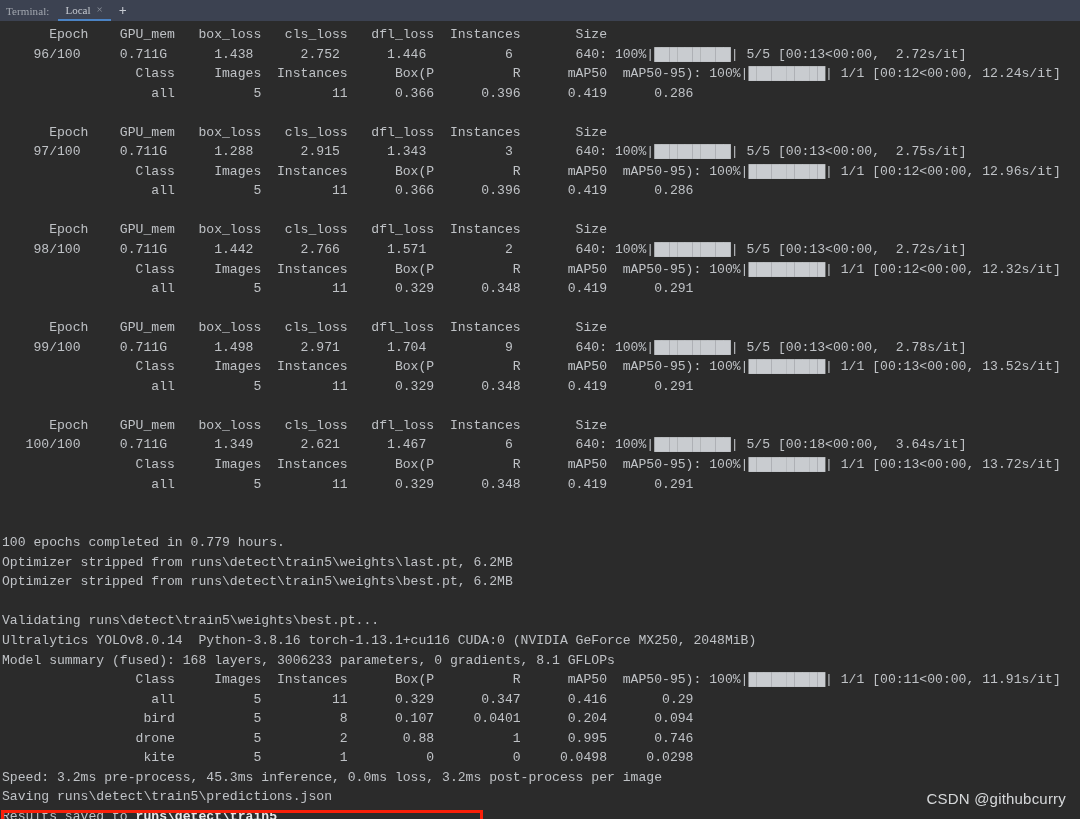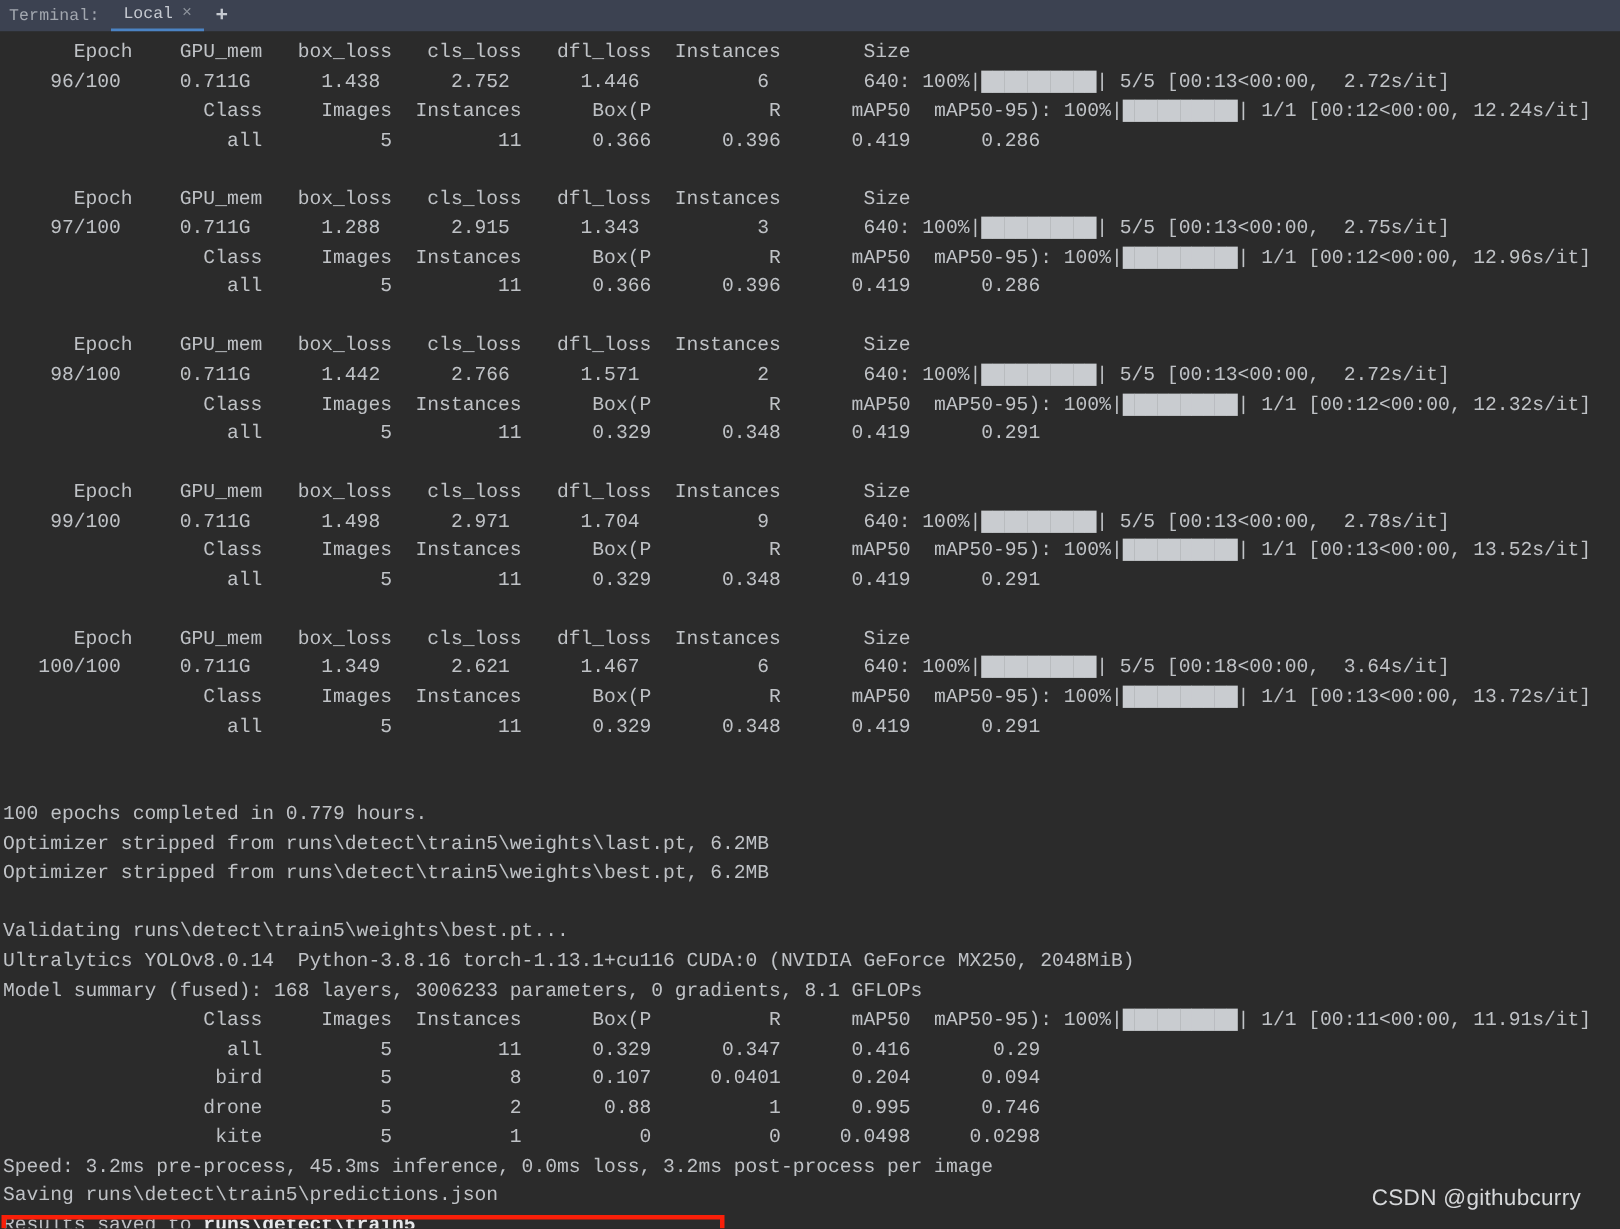--- a/index.html
+++ b/index.html
@@ -14,21 +14,21 @@
     overflow: hidden;
     font-family: "DejaVu Sans Mono", "Liberation Mono", monospace;
   }
 
   
   #tool-header {
     height: 21px;
     background: #3c4251;
     display: flex;
     align-items: stretch;
-    font-family: Liberation Mono, monospace;
+    font-family: Liberation Serif, serif;
     font-size: 11px;
     color: #9aa0a8;
     user-select: none;
   }
   #tool-header .hdr-label {
     display: flex;
     align-items: center;
     padding: 0 8px 0 6px;
     color: #a3a8b0;
     letter-spacing: .1px;
@@ -103,21 +103,21 @@
     height: 29px;
     border: 3px solid #f91f09;
     box-sizing: border-box;
     pointer-events: none;
     background: transparent;
   }
 
   
   #watermark {
     position: absolute;
-    right: 26px;
+    right: 14px;
     bottom: 12px;
     font-family: "Liberation Sans", sans-serif;
     font-size: 15px;
     color: #d6d8da;
     letter-spacing: .2px;
     user-select: none;
   }
 </style>
 </head>
 <body>

